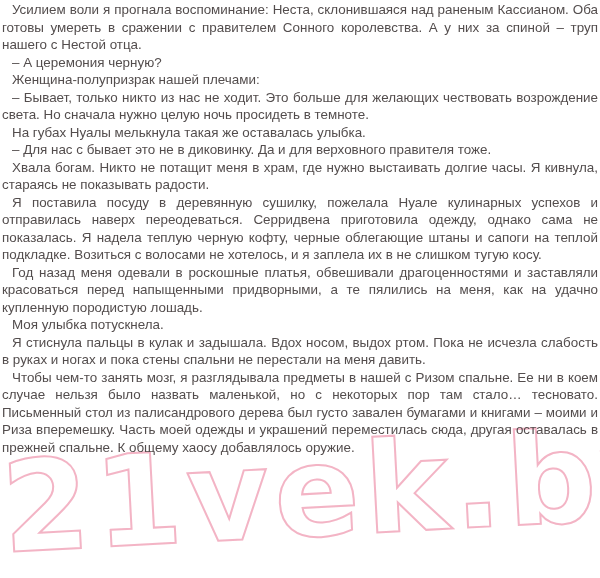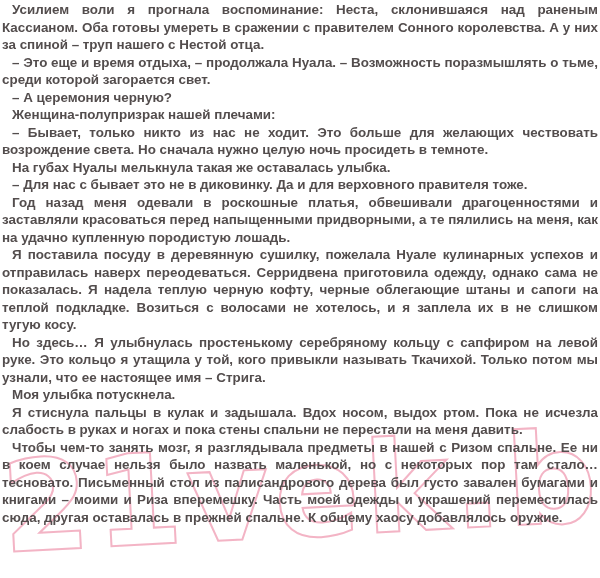--- a/index.html
+++ b/index.html
@@ -25,21 +25,20 @@
     z-index: 2;
     padding: 1px 2px 0 2px;
     color: #534d4d;
     font-size: 13.4px;
     line-height: 17.5px;
     text-align: justify;
   }
   .text-block p {
     margin: 0;
     text-indent: 10px;
-    font-weight: bold;
   }
   .watermark {
     position: absolute;
     z-index: 1;
     left: 2px;
     top: 446px;
     width: 640px;
     white-space: nowrap;
     font-family: "DejaVu Sans", sans-serif;
     font-weight: bold;
@@ -53,26 +52,25 @@
     pointer-events: none;
   }
 </style>
 </head>
 <body>
 
 <div class="page">
   <div class="watermark">21vek.by</div>
   <div class="text-block" id="paragraph-container" style="color: rgb(83, 77, 77);">
       <p>Усилием воли я прогнала воспоминание: Неста, склонившаяся над раненым Кассианом. Оба готовы умереть в сражении с правителем Сонного королевства. А у них за спиной – труп нашего с Нестой отца.</p>
-      <p>– Это еще и время отдыха, – продолжала Нуала. – Возможность поразмышлять о тьме, среди которой загорается свет.</p>
       <p>– А церемония черную?</p>
       <p>Женщина-полупризрак нашей плечами:</p>
       <p>– Бывает, только никто из нас не ходит. Это больше для желающих чествовать возрождение света. Но сначала нужно целую ночь просидеть в темноте.</p>
       <p>На губах Нуалы мелькнула такая же оставалась улыбка.</p>
       <p>– Для нас с бывает это не в диковинку. Да и для верховного правителя тоже.</p>
+      <p>Хвала богам. Никто не потащит меня в храм, где нужно выстаивать долгие часы. Я кивнула, стараясь не показывать радости.</p>
+      <p>Я поставила посуду в деревянную сушилку, пожелала Нуале кулинарных успехов и отправилась наверх переодеваться. Серридвена приготовила одежду, однако сама не показалась. Я надела теплую черную кофту, черные облегающие штаны и сапоги на теплой подкладке. Возиться с волосами не хотелось, и я заплела их в не слишком тугую косу.</p>
       <p>Год назад меня одевали в роскошные платья, обвешивали драгоценностями и заставляли красоваться перед напыщенными придворными, а те пялились на меня, как на удачно купленную породистую лошадь.</p>
-      <p>Я поставила посуду в деревянную сушилку, пожелала Нуале кулинарных успехов и отправилась наверх переодеваться. Серридвена приготовила одежду, однако сама не показалась. Я надела теплую черную кофту, черные облегающие штаны и сапоги на теплой подкладке. Возиться с волосами не хотелось, и я заплела их в не слишком тугую косу.</p>
-      <p>Но здесь… Я улыбнулась простенькому серебряному кольцу с сапфиром на левой руке. Это кольцо я утащила у той, кого привыкли называть Ткачихой. Только потом мы узнали, что ее настоящее имя – Стрига.</p>
       <p>Моя улыбка потускнела.</p>
       <p>Я стиснула пальцы в кулак и задышала. Вдох носом, выдох ртом. Пока не исчезла слабость в руках и ногах и пока стены спальни не перестали на меня давить.</p>
       <p>Чтобы чем-то занять мозг, я разглядывала предметы в нашей с Ризом спальне. Ее ни в коем случае нельзя было назвать маленькой, но с некоторых пор там стало… тесновато. Письменный стол из палисандрового дерева был густо завален бумагами и книгами – моими и Риза вперемешку. Часть моей одежды и украшений переместилась сюда, другая оставалась в прежней спальне. К общему хаосу добавлялось оружие.</p>
     </div>
 </div>
 
 </body></html>

